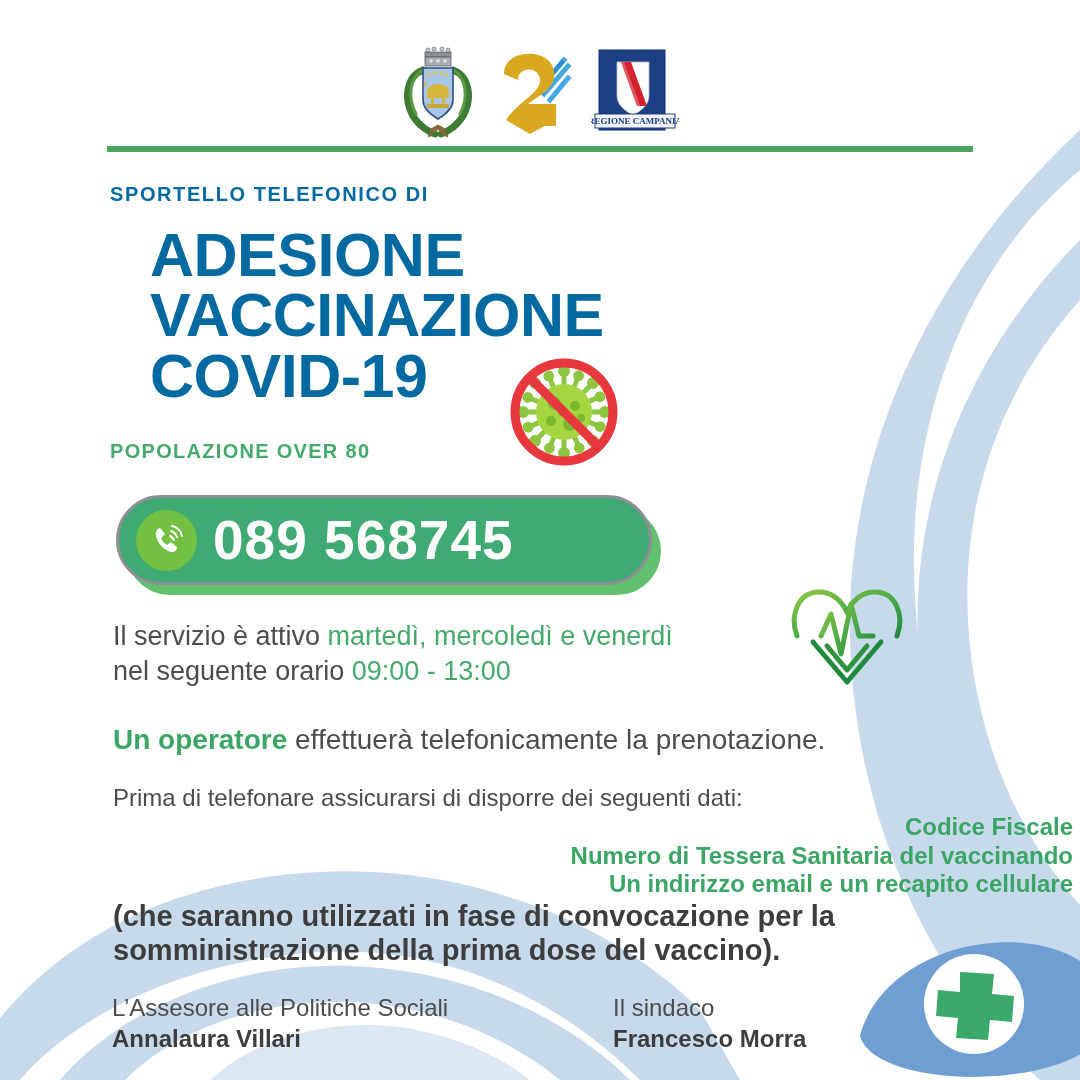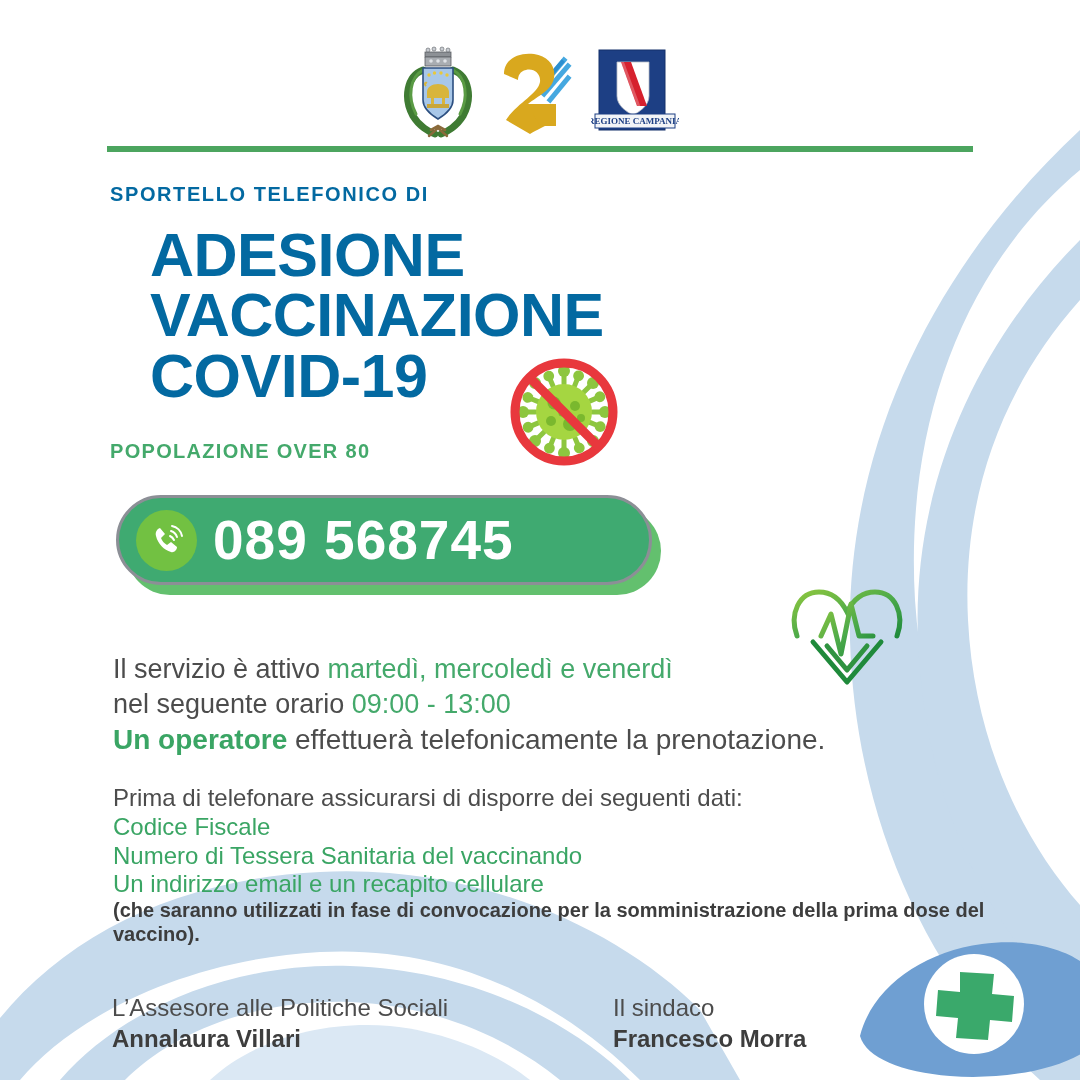--- a/index.html
+++ b/index.html
@@ -158,26 +158,26 @@
     height: 110px;
   }
 
   
   .body-text {
     position: absolute;
     color: #4c4c4c;
     font-size: 27px;
     line-height: 1.28;
   }
-  .p-hours  { left: 113px; top: 652px; width: 700px; }
+  .p-hours  { left: 113px; top: 619px; width: 700px; }
   .p-oper   { left: 113px; top: 722px; width: 820px; font-size: 28px; }
   .p-data   { left: 113px; top: 784px; width: 960px; font-size: 24px; line-height: 1.2; }
   .p-data .lead { display: block; }
-  .p-data .item { display: block; color: #3aa564; font-weight: normal; }
-  .p-data .note { display: block; font-weight: bold; color: #3d3d3d; font-size: 20px; line-height: 1.18; }
+  .p-data .item { display: block; color: #3aa564; font-weight: bold; text-align: right; }
+  .p-data .note { display: block; font-weight: bold; color: #3d3d3d; font-size: 29px; line-height: 1.18; }
   .green { color: #44a96b; }
   .green-b { color: #3aa564; font-weight: bold; }
 
   
   .bandage-icon {
     position: absolute;
     left: 832px;
     top: 928px;
     width: 252px;
     height: 152px;

